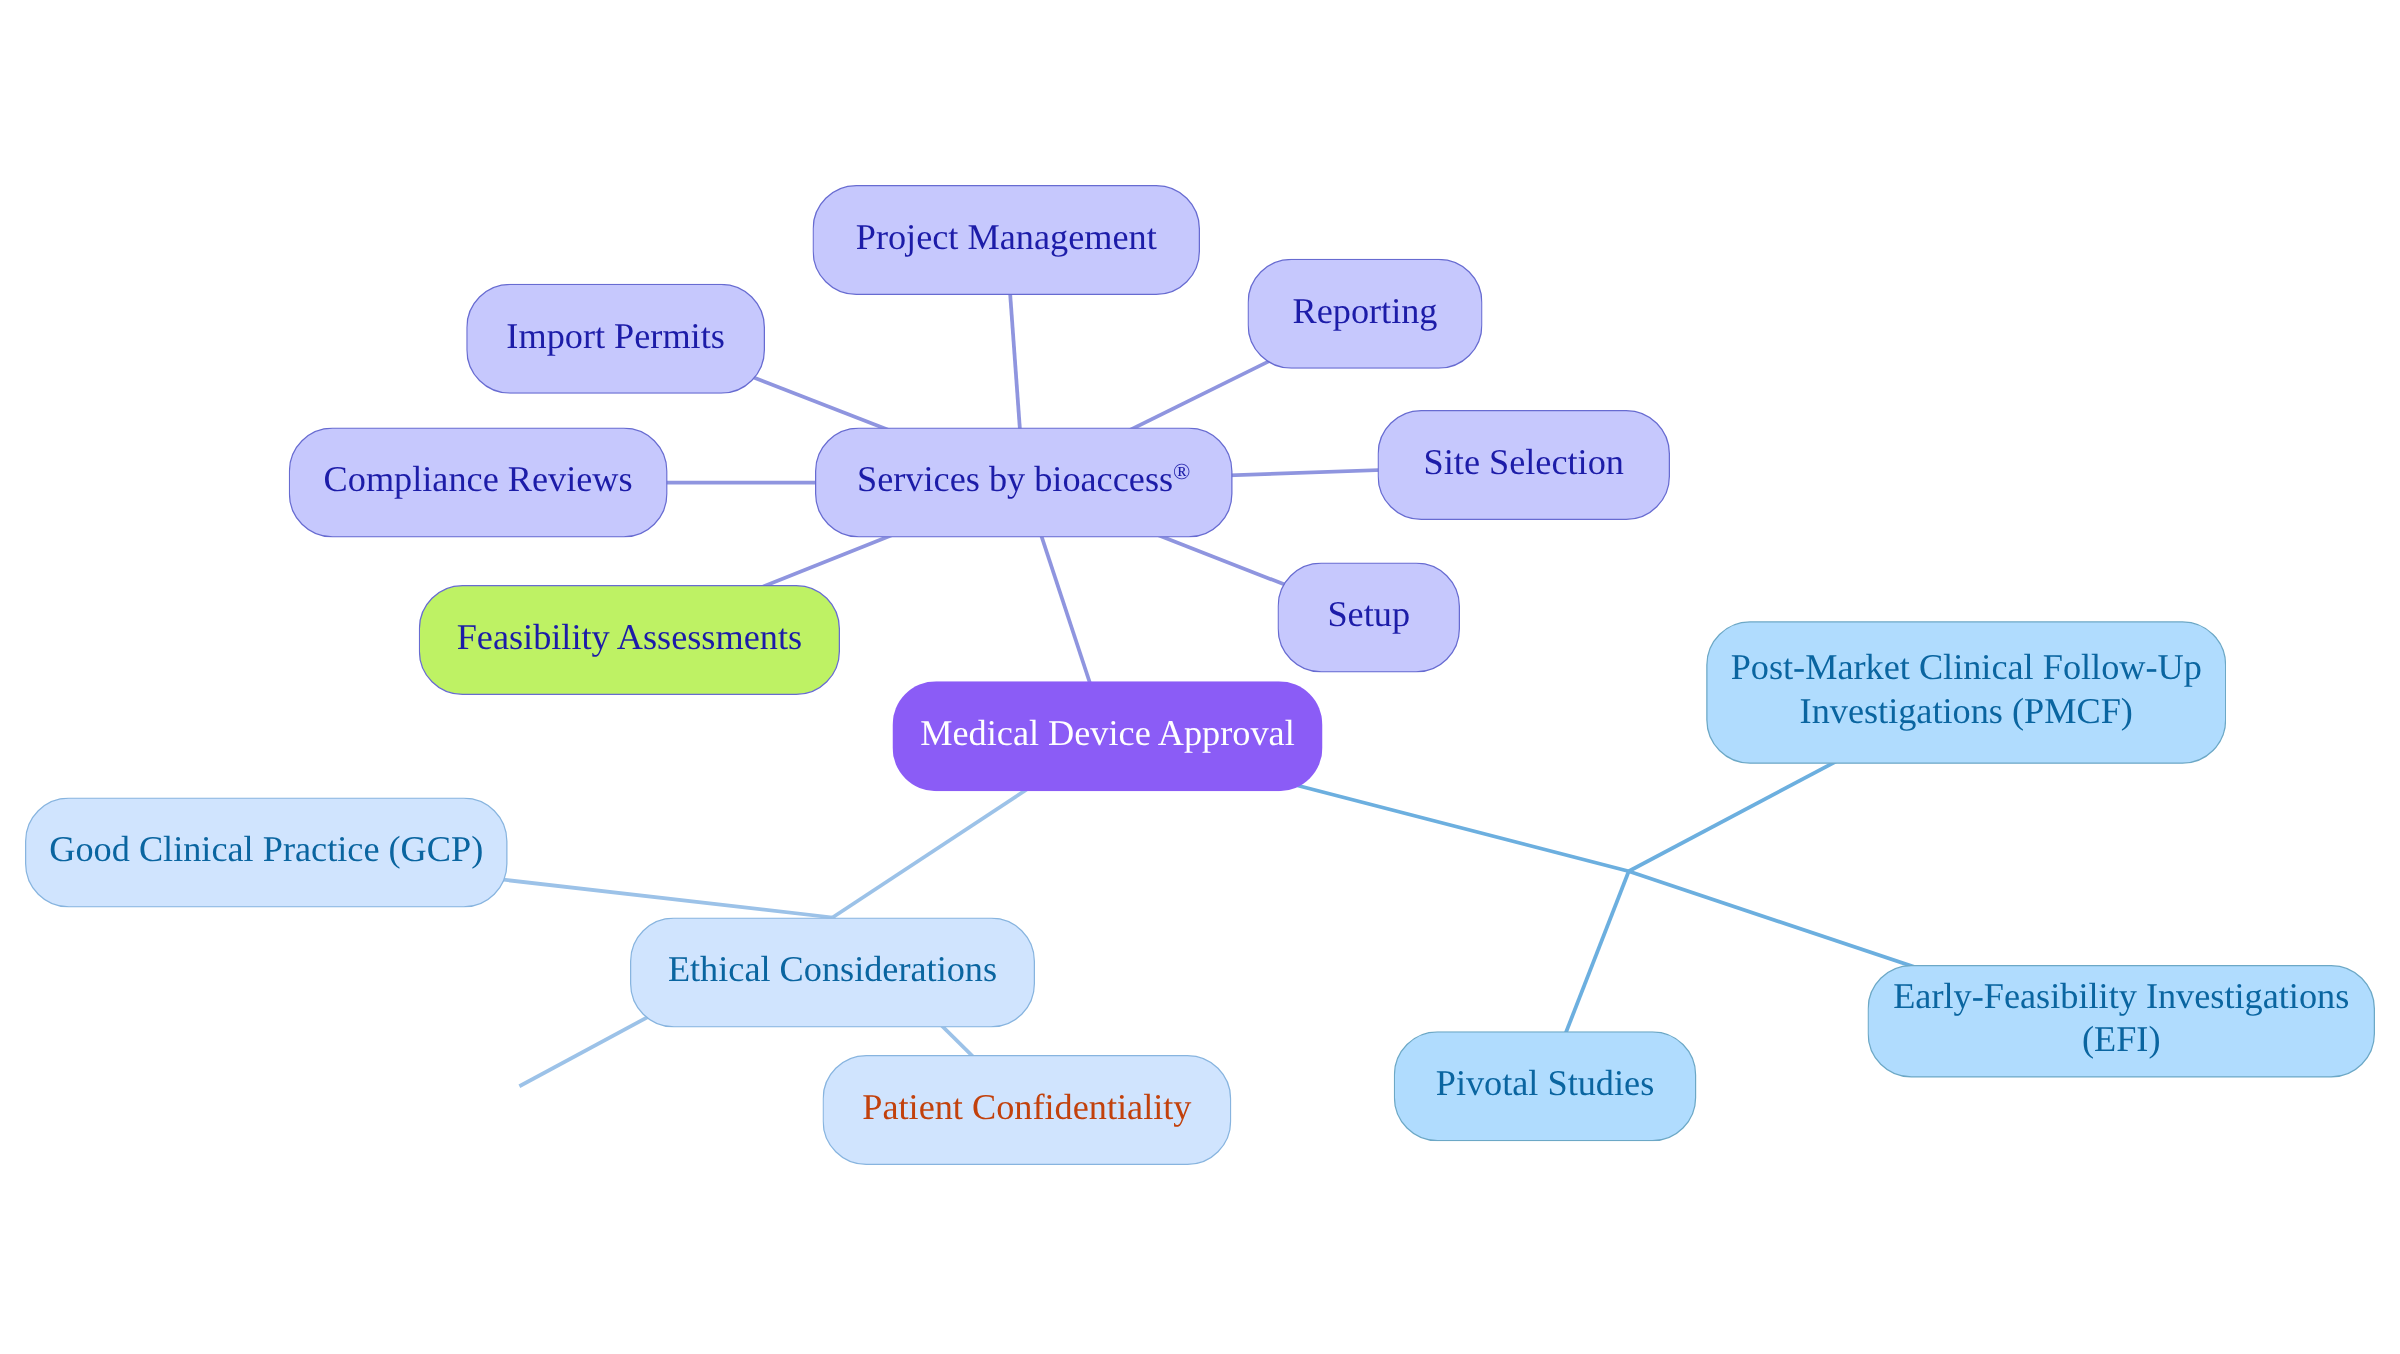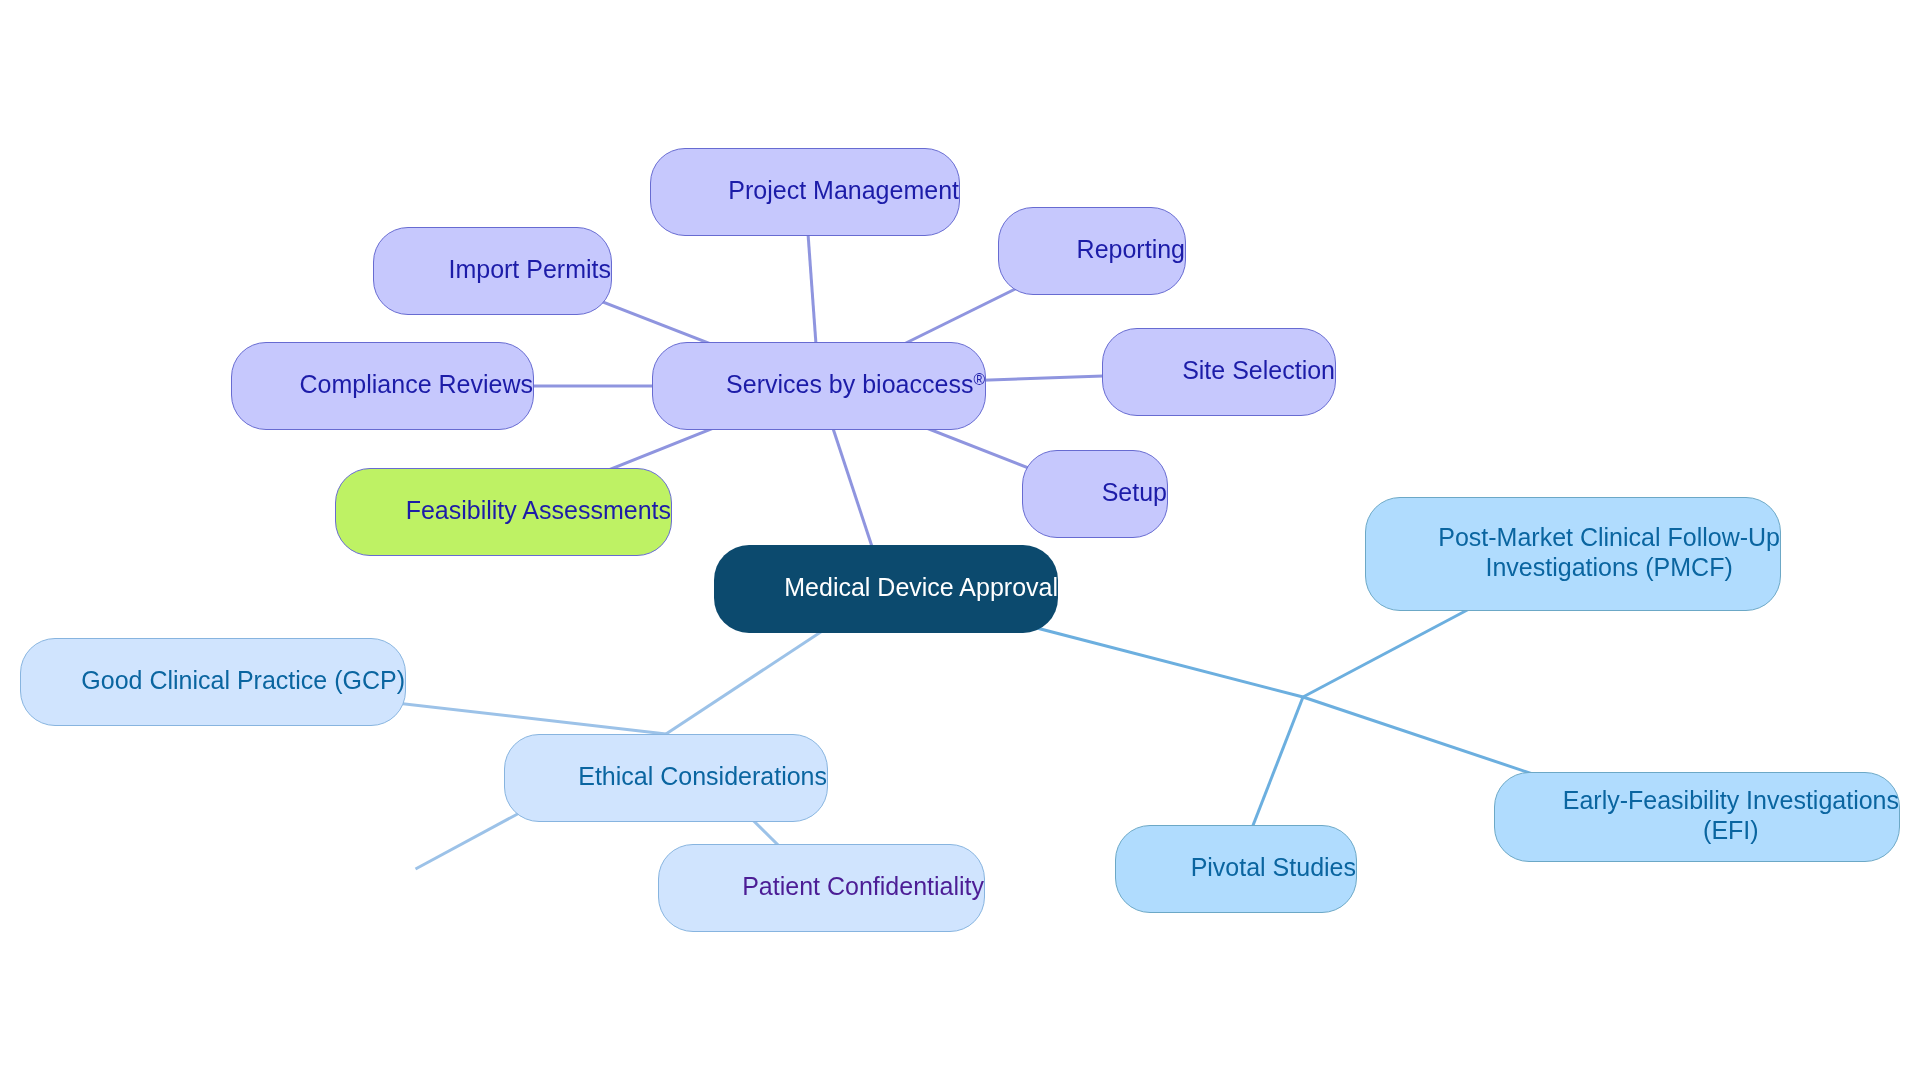--- a/index.html
+++ b/index.html
@@ -7,25 +7,25 @@
     margin: 0; padding: 0;
     width: 1920px; height: 1083px;
     background: #ffffff;
     overflow: hidden;
   }
   #canvas { position: relative; width: 1920px; height: 1083px; background: #ffffff; }
   svg.edges { position: absolute; left: 0; top: 0; width: 1920px; height: 1083px; }
   .node {
     position: absolute;
     box-sizing: border-box;
-    display: flex; align-items: center; justify-content: flex-end;
+    display: flex; align-items: center; justify-content: center;
     text-align: center;
-    font-family: Liberation Sans, sans-serif;
+    font-family: Liberation Serif, serif;
     font-weight: 400;
-    font-size: 25px;
+    font-size: 29px;
     border-radius: 35px;
     line-height: 1.2;
     letter-spacing: 0;
     will-change: transform;
   }
   .node .lbl { display: block; position: relative; top: -2px; }
   .node sup { font-size: 0.63em; vertical-align: 0.52em; letter-spacing: 0; }
 </style>
 </head>
 <body>
@@ -42,21 +42,21 @@
       <line x1="819" y1="386" x2="492.5" y2="259" stroke="#8f95df" stroke-width="3" stroke-linecap="butt"></line>
       <line x1="886" y1="589" x2="1303" y2="697" stroke="#6cafdf" stroke-width="3" stroke-linecap="butt"></line>
       <line x1="1303" y1="697" x2="1573" y2="554" stroke="#6cafdf" stroke-width="3" stroke-linecap="butt"></line>
       <line x1="1303" y1="697" x2="1697" y2="829" stroke="#6cafdf" stroke-width="3" stroke-linecap="butt"></line>
       <line x1="1303" y1="697" x2="1236" y2="869" stroke="#6cafdf" stroke-width="3" stroke-linecap="butt"></line>
       <line x1="886" y1="589" x2="666" y2="734" stroke="#9cc2e8" stroke-width="3" stroke-linecap="butt"></line>
       <line x1="666" y1="734" x2="213" y2="682" stroke="#9cc2e8" stroke-width="3" stroke-linecap="butt"></line>
       <line x1="666" y1="734" x2="415.5" y2="869" stroke="#9cc2e8" stroke-width="3" stroke-linecap="butt"></line>
       <line x1="666" y1="734" x2="821.5" y2="888" stroke="#9cc2e8" stroke-width="3" stroke-linecap="butt"></line>
     </svg>
-<div class="node" style="left: 714px; top: 545px; width: 344px; height: 88px; background: #0c4a6e; color: rgb(255, 255, 255); border: none;">
+<div class="node" style="left: 714px; top: 545px; width: 344px; height: 88px; background: #8b5cf6; color: rgb(255, 255, 255); border: none;">
       <span class="lbl">Medical Device Approval</span>
     </div>
     <div class="node" style="left: 652px; top: 342px; width: 334px; height: 88px; background: rgb(198, 200, 253); color: rgb(28, 28, 168); border: 1.5px solid rgb(103, 107, 209);">
       <span class="lbl"><span>Services by bioaccess</span><sup>®</sup></span>
     </div>
     <div class="node" style="left: 650px; top: 148px; width: 310px; height: 88px; background: rgb(198, 200, 253); color: rgb(28, 28, 168); border: 1.5px solid rgb(103, 107, 209);">
       <span class="lbl">Project Management</span>
     </div>
     <div class="node" style="left: 998px; top: 207px; width: 188px; height: 88px; background: rgb(198, 200, 253); color: rgb(28, 28, 168); border: 1.5px solid rgb(103, 107, 209);">
       <span class="lbl">Reporting</span>
@@ -84,16 +84,16 @@
     </div>
     <div class="node" style="left: 1115px; top: 825px; width: 242px; height: 88px; background: rgb(176, 220, 254); color: rgb(10, 101, 160); border: 1.5px solid rgb(108, 168, 198);">
       <span class="lbl">Pivotal Studies</span>
     </div>
     <div class="node" style="left: 504px; top: 690px; width: 324px; height: 88px; background: rgb(208, 228, 254); color: rgb(10, 101, 160); border: 1.5px solid rgb(135, 180, 223); margin-top: 44px;">
       <span class="lbl">Ethical Considerations</span>
     </div>
     <div class="node" style="left: 20px; top: 638px; width: 386px; height: 88px; background: rgb(208, 228, 254); color: rgb(10, 101, 160); border: 1.5px solid rgb(135, 180, 223);">
       <span class="lbl">Good Clinical Practice (GCP)</span>
     </div>
-    <div class="node" style="left: 658px; top: 844px; width: 327px; height: 88px; background: rgb(208, 228, 254); color: #4c1d95; border: 1.5px solid rgb(135, 180, 223);">
+    <div class="node" style="left: 658px; top: 844px; width: 327px; height: 88px; background: rgb(208, 228, 254); color: #c2410c; border: 1.5px solid rgb(135, 180, 223);">
       <span class="lbl">Patient Confidentiality</span>
     </div>
   </div>
 
 </body></html>

